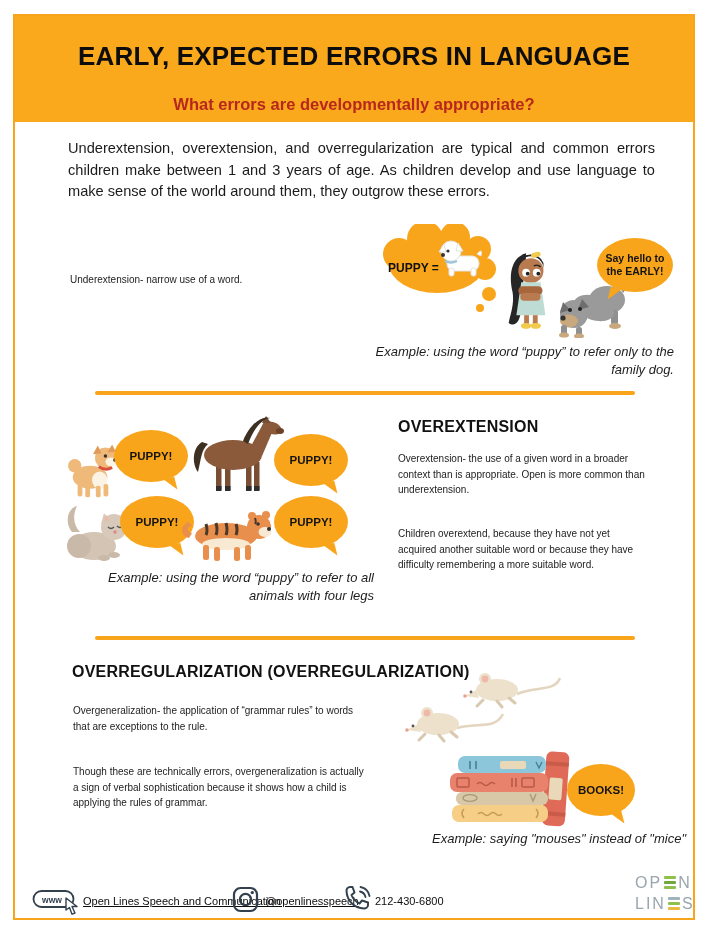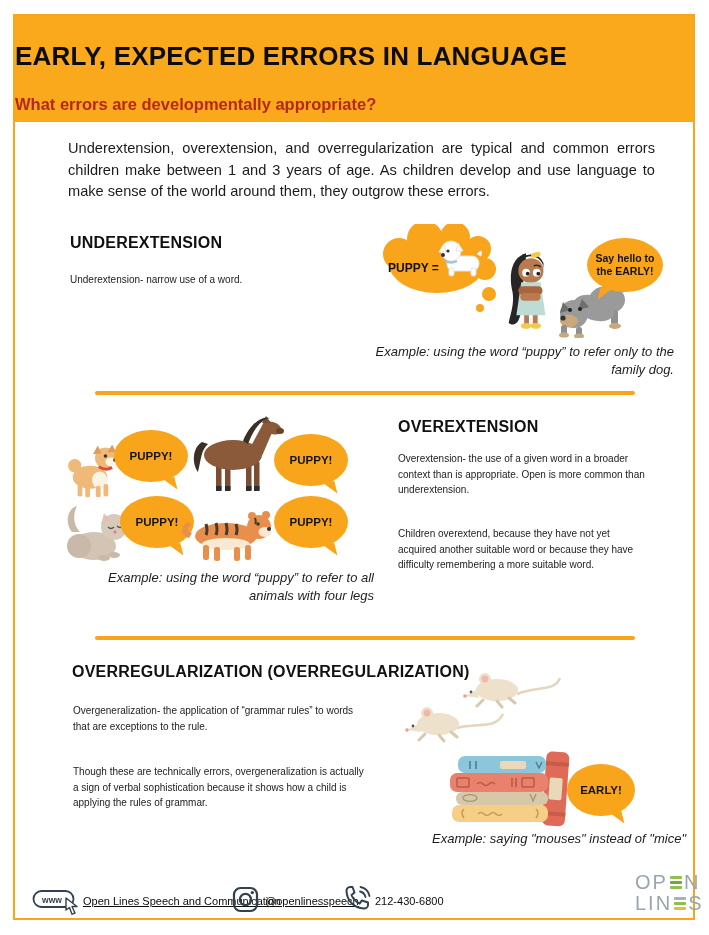--- a/index.html
+++ b/index.html
@@ -4,56 +4,55 @@
 <style>
   :root{
     --accent:#F9A51B; --header_bg:#FAA91C; --subtitle_red:#B7271D; --text:#1B1B1B;
     --footer_icon:#33404E; --logo_gray:#9AA6AE;
     --logo_green:#8FBF4D; --logo_blue:#9FB2BE; --logo_yellow:#E9B944;
   }
   *{box-sizing:border-box;margin:0;padding:0}
   body{width:709px;height:935px;background:#fff;font-family:"Liberation Sans","DejaVu Sans",sans-serif;color:var(--text);position:relative;overflow:hidden}
   .frame{position:absolute;left:13px;top:14px;width:682px;height:906px;border:2px solid var(--accent);background:#fff}
   .abs{position:absolute}
-  .header{position:absolute;left:0;top:0;width:678px;height:106px;background:var(--header_bg);text-align:left}
+  .header{position:absolute;left:0;top:0;width:678px;height:106px;background:var(--header_bg);text-align:center}
   .title{margin-top:25px;font-size:26px;font-weight:700;letter-spacing:.2px;color:#0d0d0d}
   .subtitle{margin-top:23px;font-size:16.5px;font-weight:700;color:var(--subtitle_red)}
   .intro{left:53px;top:122px;width:587px;font-size:14.6px;line-height:1.48;text-align:justify}
   .h-section{font-size:16px;font-weight:700;letter-spacing:.2px;color:#111}
   .body-text{font-size:10px;line-height:1.55;color:#222}
   .caption{font-style:italic;font-size:13px;line-height:1.4;text-align:right;color:#1d1d1d}
   .divider{height:4px;border-radius:2px;background:var(--accent)}
   .bubble{position:absolute;background:var(--accent);border-radius:50%;display:flex;align-items:center;justify-content:center;text-align:center;font-weight:700;color:#141414}
   .tail{position:absolute;width:0;height:0}
   .tail-br{bottom:-9px;right:12px;border-left:11px solid transparent;border-top:13px solid var(--accent);transform:rotate(-14deg)}
   .tail-bl{bottom:-9px;left:12px;border-right:11px solid transparent;border-top:13px solid var(--accent);transform:rotate(14deg)}
   .puppy-bubble{width:74px;height:52px;font-size:11.5px}
   .speech-bubble{width:76px;height:54px;font-size:10.5px;line-height:1.25;padding:2px}
   .footer-link{font-size:11px;color:#0c0c0c;text-decoration:underline}
   .footer-text{font-size:11px;color:#0c0c0c}
-  .logo{position:absolute;left:620px;top:856px;color:var(--logo_gray);font-size:20px;letter-spacing:2px;line-height:21px}
+  .logo{position:absolute;left:620px;top:856px;color:var(--logo_gray);font-size:16px;letter-spacing:2px;line-height:21px}
   .logo-line{display:flex;align-items:center}
   .ebars{display:inline-flex;flex-direction:column;justify-content:center;gap:2.5px;width:12px;height:15px;margin:0 2px}
   .ebars i{display:block;height:2.6px;border-radius:1px}
   .eb1 .b1{background:var(--logo_green)} .eb1 .b2{background:#6FA83C} .eb1 .b3{background:var(--logo_green)}
   .eb2 .b1{background:var(--logo_blue)} .eb2 .b2{background:var(--logo_green)} .eb2 .b3{background:var(--logo_yellow)}
 </style>
 </head>
 <body>
 
 <div class="frame">
 
   <div class="header">
     <div class="title">EARLY, EXPECTED ERRORS IN LANGUAGE</div>
     <div class="subtitle">What errors are developmentally appropriate?</div>
   </div>
 
   <p class="abs intro">Underextension, overextension, and overregularization are typical and common errors children make between 1 and 3 years of age. As children develop and use language to make sense of the world around them, they outgrow these errors.</p>
 
-  <div class="abs h-section" style="left:55px;top:218px">UNDEREXTENSION</div>
   <div class="abs body-text" style="left:55px;top:256px;width:300px">Underextension- narrow use of a word.</div>
 
   <div class="abs" style="left:366px;top:208px;width:292px;height:118px">
     <svg class="abs" style="left:0;top:0" width="122" height="96" viewBox="0 0 122 96">
       <ellipse cx="56" cy="40" rx="48" ry="29" style="fill:var(--accent)"></ellipse>
       <circle cx="18" cy="30" r="16" style="fill:var(--accent)"></circle>
       <circle cx="44" cy="15" r="18" style="fill:var(--accent)"></circle>
       <circle cx="74" cy="13" r="15" style="fill:var(--accent)"></circle>
       <circle cx="97" cy="25" r="13" style="fill:var(--accent)"></circle>
       <circle cx="104" cy="45" r="11" style="fill:var(--accent)"></circle>
@@ -102,21 +101,21 @@
       <path d="M33 27 L29 38 L40 35 Z" fill="#6E6E6E"></path>
       <ellipse cx="20" cy="49" rx="9" ry="6.5" fill="#C8A87C"></ellipse>
       <circle cx="14" cy="46" r="2.6" fill="#333"></circle>
       <circle cx="21" cy="38" r="2" fill="#222"></circle>
         <circle cx="31" cy="37" r="2" fill="#222"></circle>
       <rect x="12" y="53" width="6" height="10" rx="2.5" fill="#8F8F8F"></rect>
       <rect x="27" y="55" width="6" height="9" rx="2.5" fill="#8F8F8F"></rect>
       <ellipse cx="15" cy="63" rx="5" ry="2.6" fill="#C8A87C"></ellipse>
       <ellipse cx="30" cy="64" rx="5" ry="2.6" fill="#C8A87C"></ellipse>
     </svg>
-    <div class="bubble speech-bubble" style="left:206px;top:14px">
+    <div class="bubble speech-bubble" style="left:216px;top:14px">
       <span class="tail tail-bl"></span>
       <span>
         <span>Say hello to</span><br>
         <span>the EARLY!</span>
       </span>
     </div>
   </div>
 
   <div class="abs caption" style="left:357px;top:327px;width:302px">Example: using the word “puppy” to refer only to the family dog.</div>
 
@@ -264,21 +263,21 @@
     <rect x="16" y="52" width="92" height="13" rx="6" fill="#D8C8A8"></rect>
     <ellipse cx="30" cy="58" rx="7" ry="3.4" fill="none" stroke="#A89878" stroke-width="1.4"></ellipse>
     <path d="M90 54 l3 7 l3 -7" stroke="#A89878" stroke-width="1.4" fill="none"></path>
     <rect x="12" y="65" width="96" height="17" rx="7" fill="#F6CE85"></rect>
     <path d="M24 69 q-4 4 0 9" stroke="#C49A55" stroke-width="1.5" fill="none"></path>
     <path d="M38 74 q3 -3 6 0 q3 3 6 0 q3 -3 6 0 q3 3 6 0" stroke="#C49A55" stroke-width="1.5" fill="none"></path>
     <path d="M96 69 q4 4 0 9" stroke="#C49A55" stroke-width="1.5" fill="none"></path>
   </svg>
   <div class="bubble puppy-bubble" style="left:552px;top:748px;width:68px">
     <span class="tail tail-br"></span>
-    <span>EARLY!</span>
+    <span>BOOKS!</span>
   </div>
 
   <div class="abs caption" style="left:375px;top:814px;width:296px">Example: saying "mouses" instead of "mice"</div>
 
   <svg class="abs" style="left:17px;top:872px" width="48" height="27" viewBox="0 0 48 27">
     <rect x="1.5" y="3" width="40" height="16" rx="8" fill="#fff" stroke="#33404E" stroke-width="1.8"></rect>
     <text x="20" y="14.5" text-anchor="middle" font-size="8.5" font-weight="bold" fill="#33404E">www</text>
     <path d="M34 10 L45 18.5 L40 18.5 L43 25 L40 26.2 L37.5 19.5 L34 22 Z" fill="#fff" stroke="#33404E" stroke-width="1.4" stroke-linejoin="round"></path>
   </svg>
   <a class="abs footer-link" style="left:68px;top:879px">Open Lines Speech and Communication</a>

